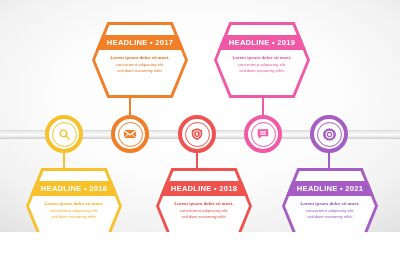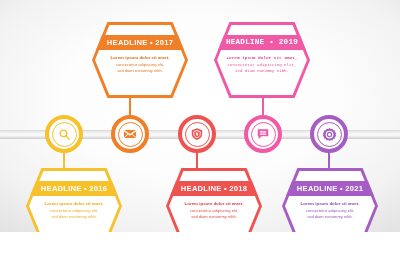--- a/index.html
+++ b/index.html
@@ -91,21 +91,21 @@
     <div class="band" style="background: rgb(240, 127, 40);">
       <span>HEADLINE • 2017</span>
     </div>
     <div class="body">
       <span class="t1" style="color: rgb(224, 106, 18);">Lorem ipsum dolor sit amet,</span>
       <span class="t2" style="color: rgb(224, 106, 18);">consectetur adipiscing elit,</span>
       <span class="t2" style="color: rgb(224, 106, 18);">sed diam nonummy nibh.</span>
     </div>
   </div>
 
-  <div class="card top" id="card-2019" style="left: 214px; top: 22px; background: rgb(240, 89, 166); font-family: Liberation Mono, monospace;">
+  <div class="card top" id="card-2019" style="left: 214px; top: 22px; background: rgb(240, 89, 166);">
     <div class="innerhex"></div>
     <div class="band" style="background: rgb(240, 89, 166);">
       <span>HEADLINE • 2019</span>
     </div>
     <div class="body">
       <span class="t1" style="color: rgb(232, 66, 143);">Lorem ipsum dolor sit amet,</span>
       <span class="t2" style="color: rgb(232, 66, 143);">consectetur adipiscing elit,</span>
       <span class="t2" style="color: rgb(232, 66, 143);">sed diam nonummy nibh.</span>
     </div>
   </div>
@@ -115,21 +115,21 @@
     <div class="band" style="background: rgb(247, 193, 43);">
       <span>HEADLINE • 2016</span>
     </div>
     <div class="body">
       <span class="t1" style="color: rgb(232, 169, 15);">Lorem ipsum dolor sit amet,</span>
       <span class="t2" style="color: rgb(232, 169, 15);">consectetur adipiscing elit,</span>
       <span class="t2" style="color: rgb(232, 169, 15);">sed diam nonummy nibh.</span>
     </div>
   </div>
 
-  <div class="card bot" id="card-2018" style="left: 166px; top: 168px; background: rgb(239, 83, 80);">
+  <div class="card bot" id="card-2018" style="left: 156px; top: 168px; background: rgb(239, 83, 80);">
     <div class="innerhex"></div>
     <div class="band" style="background: rgb(239, 83, 80);">
       <span>HEADLINE • 2018</span>
     </div>
     <div class="body">
       <span class="t1" style="color: rgb(226, 59, 56);">Lorem ipsum dolor sit amet,</span>
       <span class="t2" style="color: rgb(226, 59, 56);">consectetur adipiscing elit,</span>
       <span class="t2" style="color: rgb(226, 59, 56);">sed diam nonummy nibh.</span>
     </div>
   </div>

